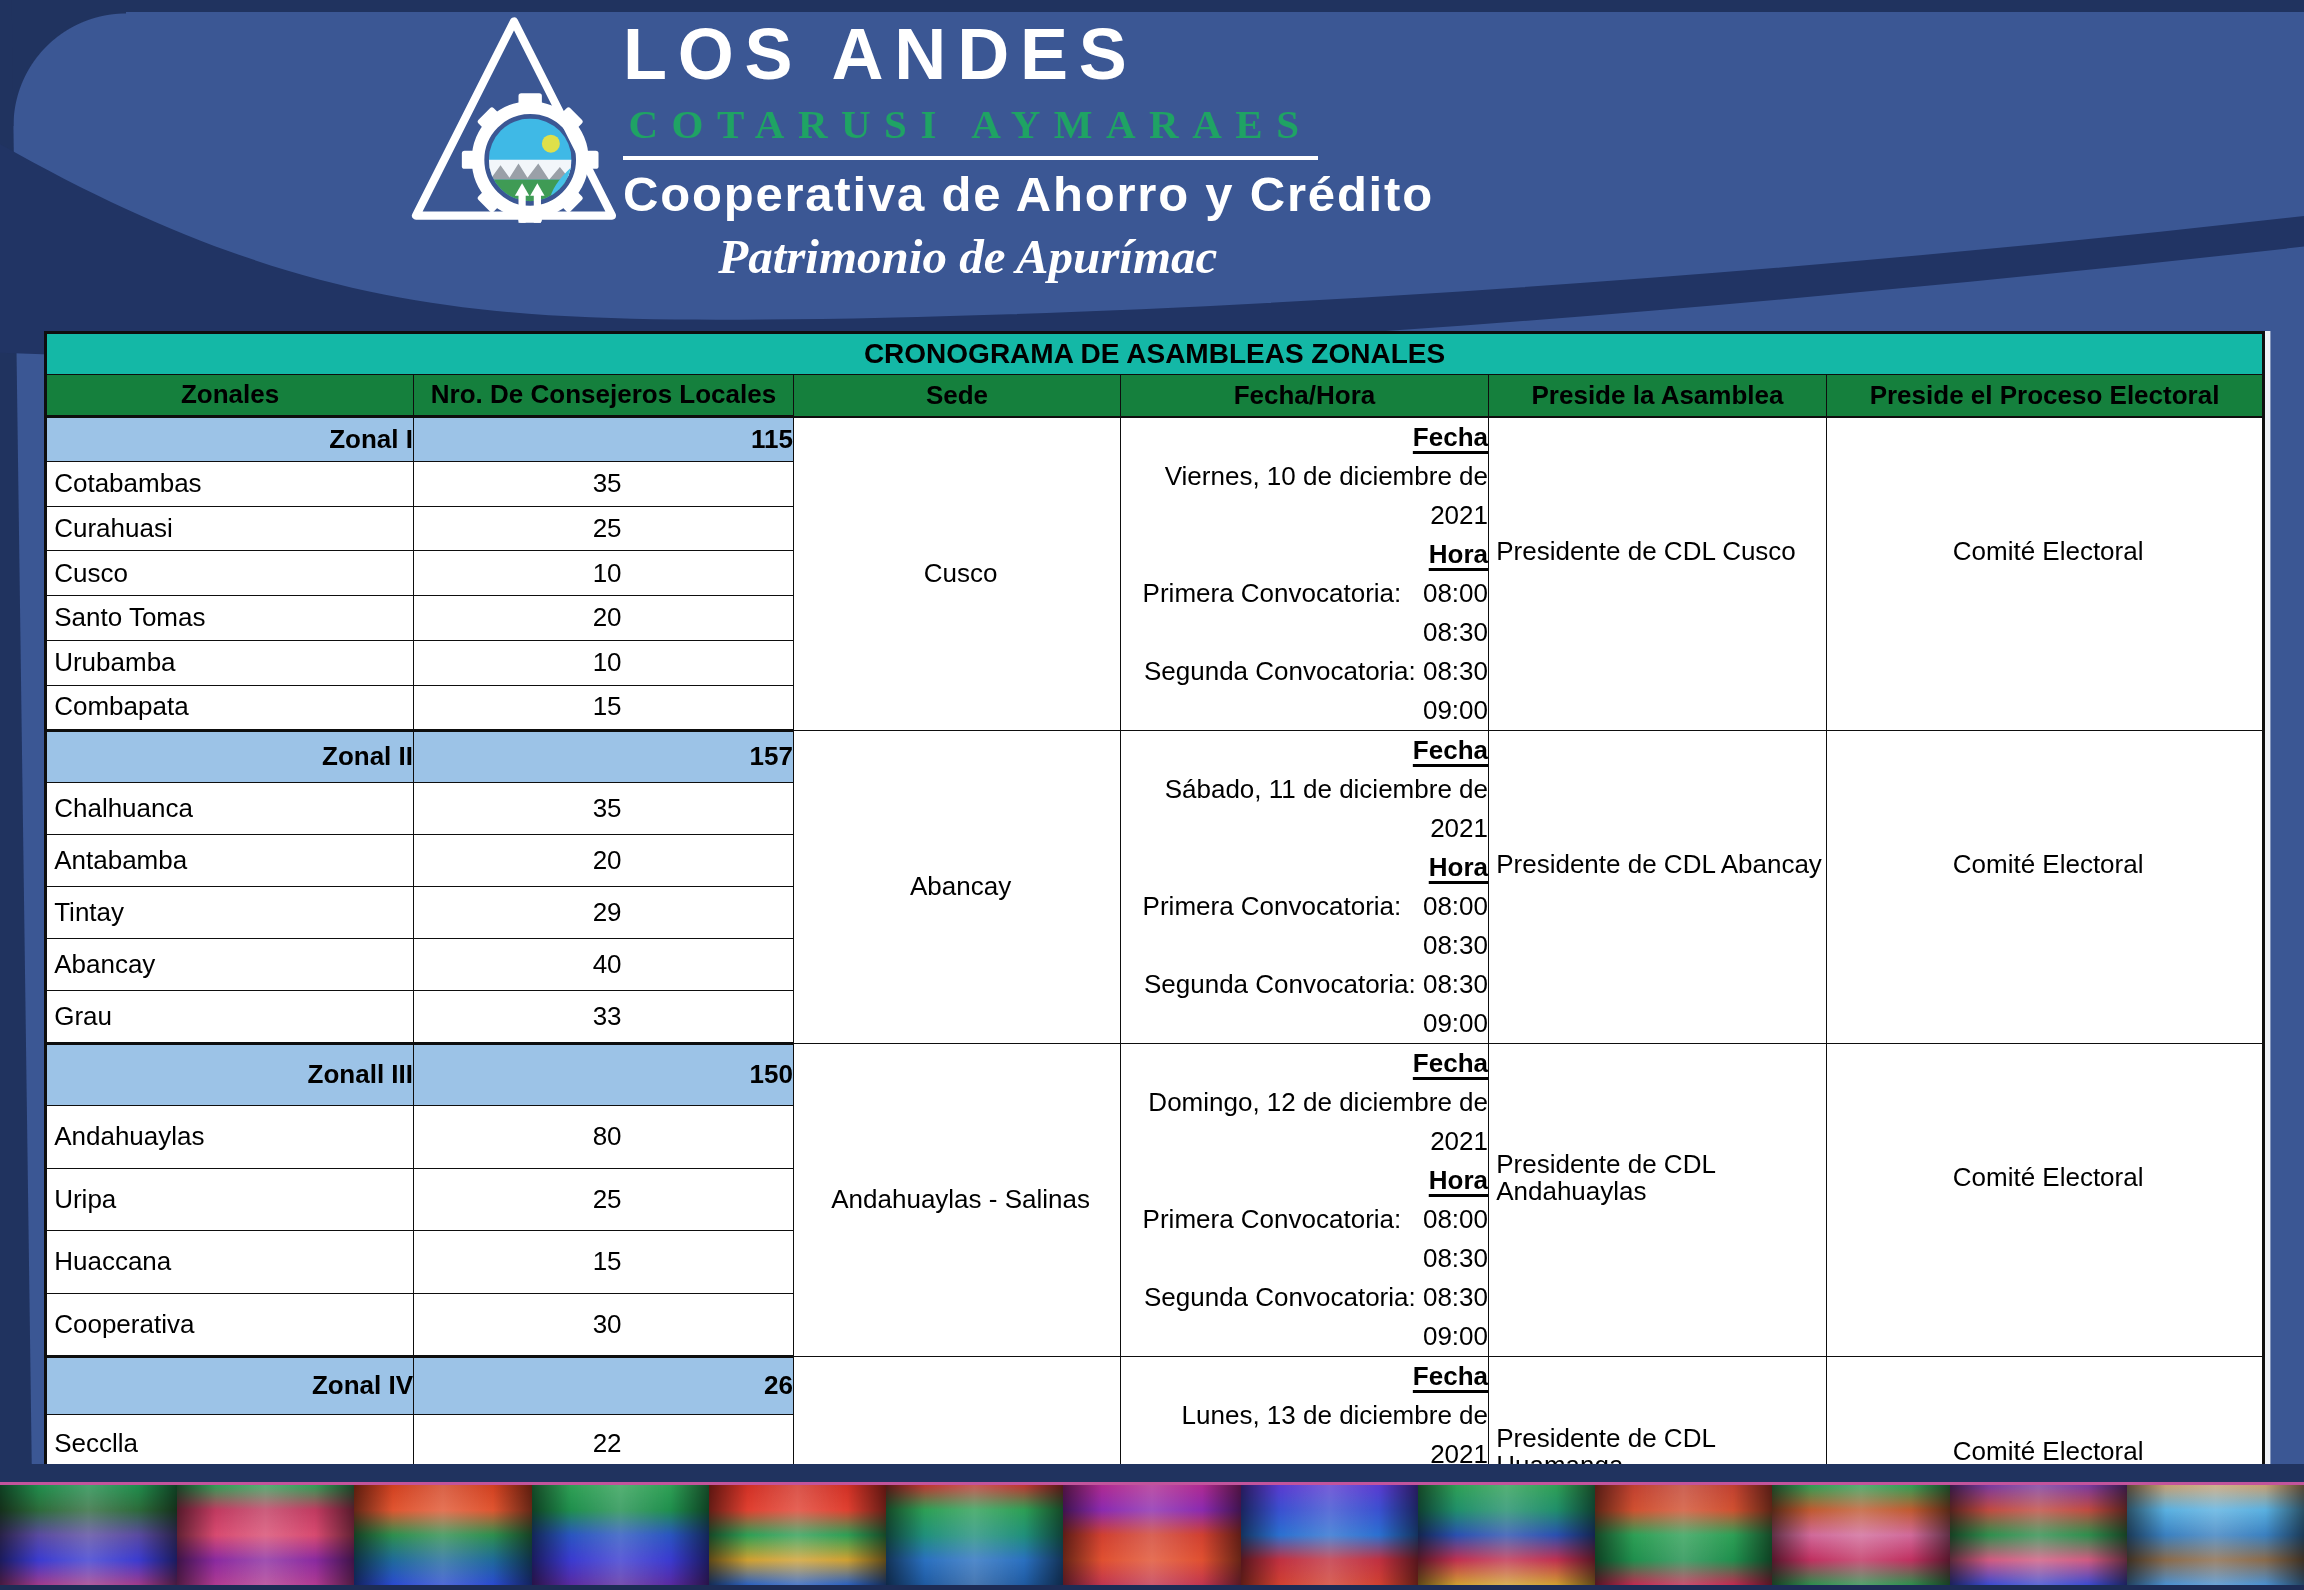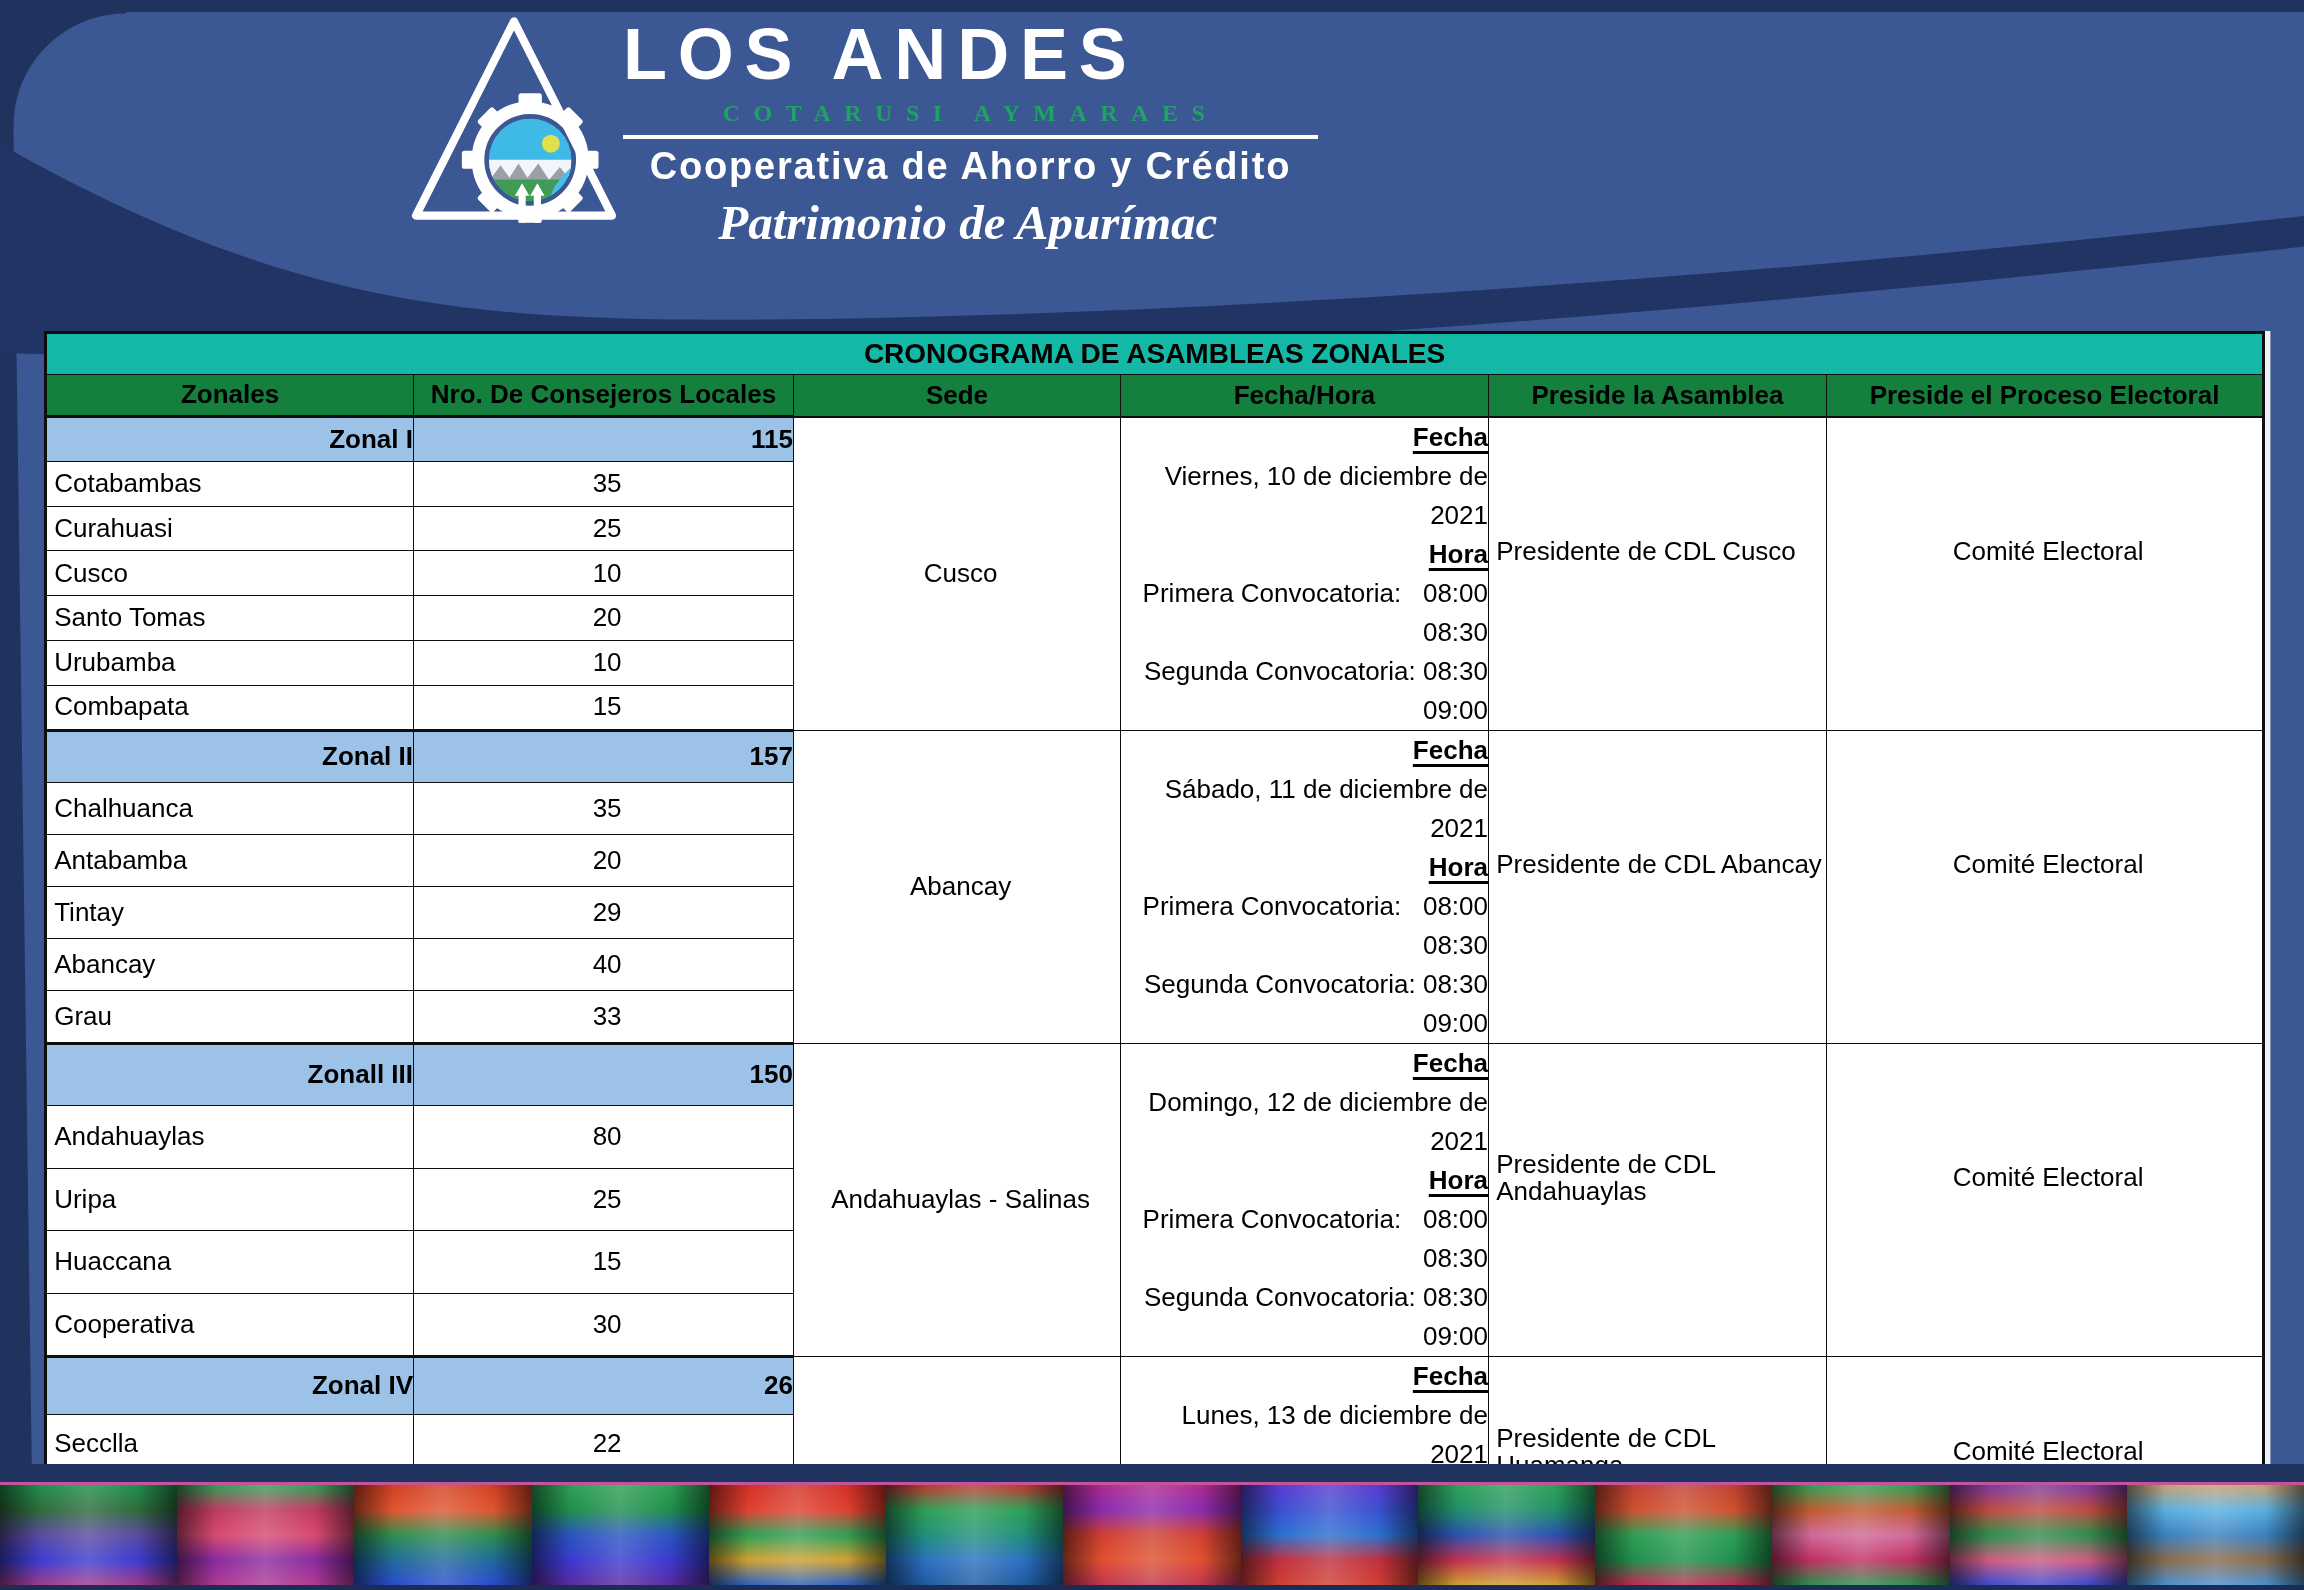--- a/index.html
+++ b/index.html
@@ -15,23 +15,23 @@
     clip-path:polygon(0 0,11.7px 0,32px 1483px,0 1483px);}
   .corner-round{position:absolute;left:0;top:0;width:126px;height:126px;
     background:radial-gradient(circle at 126px 126px, rgba(0,0,0,0) 112px, #20335f 113px);}
   .swoosh{position:absolute;left:0;top:0;}
   
   .logo{position:absolute;left:407px;top:14.4px;}
   
   .brand{position:absolute;left:623px;top:18px;width:695px;color:#fff;}
   .brand-name{font-size:72px;font-weight:700;letter-spacing:10.8px;line-height:1.02;white-space:nowrap;}
   .brand-sub{font-family:"Liberation Serif","DejaVu Serif",serif;font-weight:700;
-    font-size:24px;letter-spacing:13.5px;color:#1fa364;text-align:center;margin-top:9px;white-space:nowrap;}
+    font-size:41px;letter-spacing:13.5px;color:#1fa364;text-align:center;margin-top:9px;white-space:nowrap;}
   .brand-rule{height:4.5px;background:#ffffff;margin-top:7.2px;}
-  .brand-tagline{font-size:38px;font-weight:700;letter-spacing:1.8px;text-align:center;margin-top:6.3px;white-space:nowrap;}
+  .brand-tagline{font-size:49px;font-weight:700;letter-spacing:1.8px;text-align:center;margin-top:6.3px;white-space:nowrap;}
   .brand-motto{font-family:Liberation Serif, serif;font-style:italic;font-weight:700;
     font-size:49px;text-align:center;margin-top:5.4px;padding-right:5.4px;white-space:nowrap;}
   
   .sched-wrap{position:absolute;left:44px;top:331px;}
   table.sched{border-collapse:collapse;table-layout:fixed;width:2218px;
     border:3.6px solid #0e0e0e;background:#ffffff;
     box-shadow:5.4px 0 0 rgba(255,255,255,.92);}
   table.sched td{border:1.8px solid #0e0e0e;font-size:26px;color:#000;line-height:1.05;
     padding:0 0 0 7.2px;overflow:hidden;}
   tr.title-row td{height:40px;font-size:28px;font-weight:700;text-align:center;padding:0;background:#14b8a6;}

